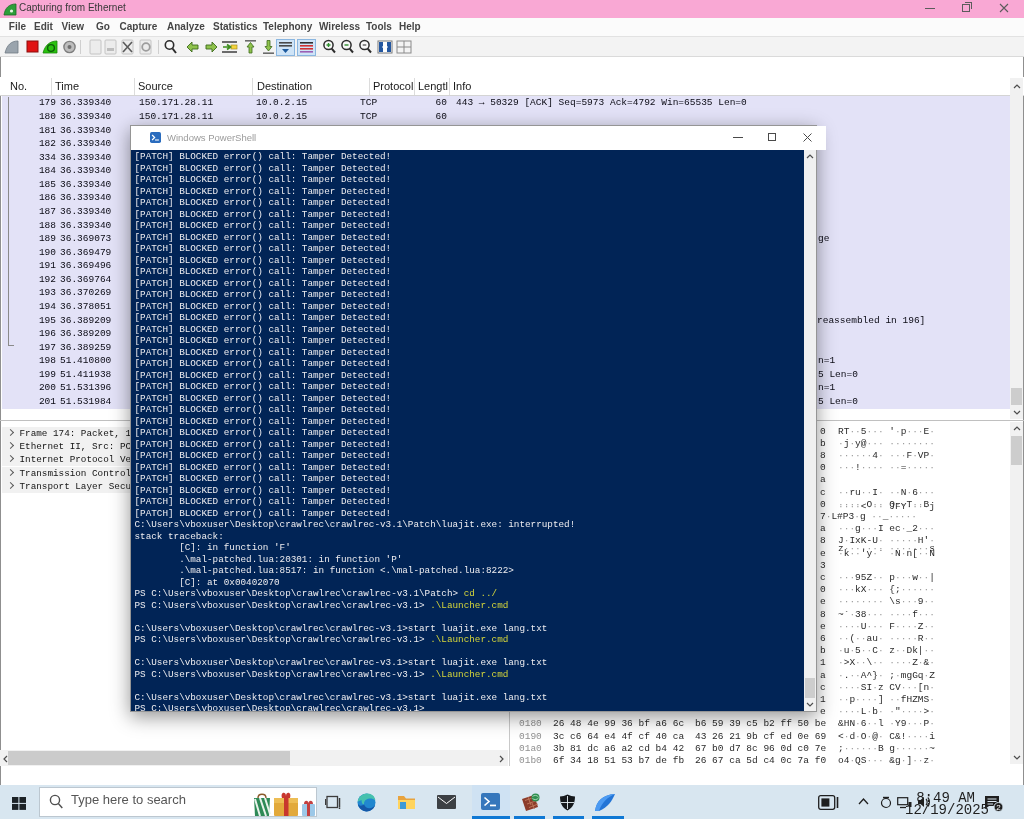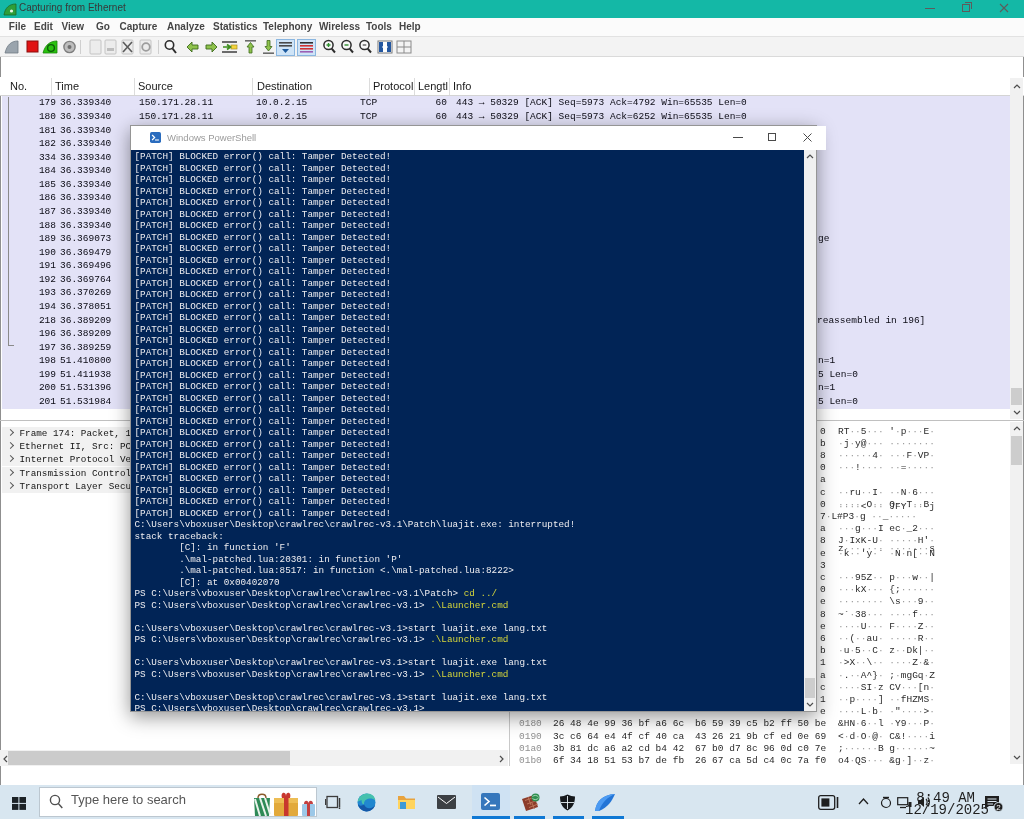--- a/index.html
+++ b/index.html
@@ -4,21 +4,21 @@
 html,body{margin:0;padding:0;width:1024px;height:819px;overflow:hidden;background:#fff;
  font-family:"Liberation Sans",sans-serif;}
 *{box-sizing:border-box;}
 .abs{position:absolute;}
 .mono{font-family:"Liberation Mono",monospace;}
 b.d{color:#9a9a9a;font-weight:normal;}
 #stage{position:relative;width:1024px;height:819px;}
 
 #ws{position:absolute;left:0;top:0;width:1024px;height:785px;background:#fff;
  border-left:1px solid #8f8f8f;border-right:1px solid #8f8f8f;}
-#titlebar{position:absolute;left:0;top:0;width:1024px;height:18px;background:#14b8a6;}
+#titlebar{position:absolute;left:0;top:0;width:1024px;height:18px;background:#f9a8d4;}
 #title{position:absolute;left:19px;top:2px;font-size:10px;color:#383838;}
 #menubar{position:absolute;left:0;top:18px;width:1024px;height:18px;background:#fbfbfb;}
 .mi{position:absolute;top:3px;font-size:10px;color:#454545;font-weight:bold;}
 #toolbar{position:absolute;left:0;top:36px;width:1024px;height:21px;background:#f3f3f3;
  border-top:1px solid #e2e2e2;border-bottom:1px solid #dadada;}
 .tsep{position:absolute;top:3px;width:1px;height:14px;background:#cfcfcf;}
 #filterbar{position:absolute;left:0;top:57px;width:1024px;height:20px;background:#f3f3f3;}
 #finput{position:absolute;left:3px;top:1px;width:994px;height:17px;background:#fff;
  border:1px solid #8f8f8f;border-radius:4px;}
 #fph{position:absolute;left:20px;top:2px;font-size:10.5px;color:#9d9d9d;}
@@ -226,21 +226,20 @@
         <span class="abs" style="left:422px;width:24px;text-align:right">60</span>
         <span class="abs" style="left:455px">443 → 50329 [ACK] Seq=5973 Ack=4792 Win=65535 Len=0</span>
       </div>
       <div class="prow mono" style="top:14.0px">
         <span class="no">180</span>
         <span class="tm">36.339340</span>
         <span class="abs" style="left:138px">150.171.28.11</span>
         <span class="abs" style="left:255px">10.0.2.15</span>
         <span class="abs" style="left:359px">TCP</span>
         <span class="abs" style="left:422px;width:24px;text-align:right">60</span>
-        <span class="abs" style="left:455px">443 → 50329 [ACK] Seq=5973 Ack=6252 Win=65535 Len=0</span>
       </div>
       <div class="prow mono" style="top:27.5px">
         <span class="no">181</span>
         <span class="tm">36.339340</span>
       </div>
       <div class="prow mono" style="top:41.1px">
         <span class="no">182</span>
         <span class="tm">36.339340</span>
       </div>
       <div class="prow mono" style="top:54.7px">
@@ -286,21 +285,21 @@
       </div>
       <div class="prow mono" style="top:190.4px">
         <span class="no">193</span>
         <span class="tm">36.370269</span>
       </div>
       <div class="prow mono" style="top:204.0px">
         <span class="no">194</span>
         <span class="tm">36.378051</span>
       </div>
       <div class="prow mono" style="top:217.5px">
-        <span class="no">218</span>
+        <span class="no">195</span>
         <span class="tm">36.389209</span>
         <span class="abs" style="left:816px">reassembled in 196]</span>
       </div>
       <div class="prow mono" style="top:231.1px">
         <span class="no">196</span>
         <span class="tm">36.389209</span>
       </div>
       <div class="prow mono" style="top:244.7px">
         <span class="no">197</span>
         <span class="tm">36.389259</span>

